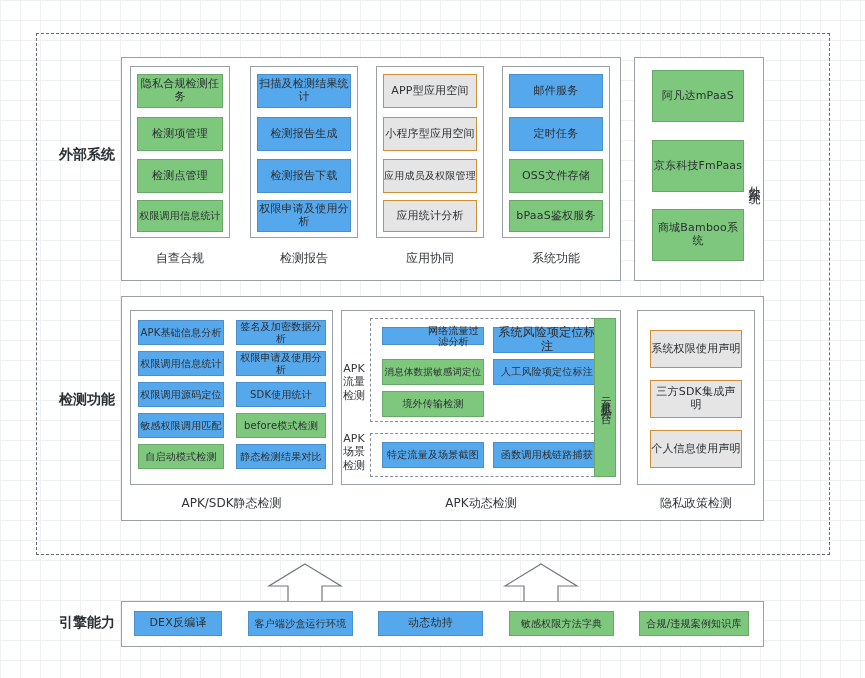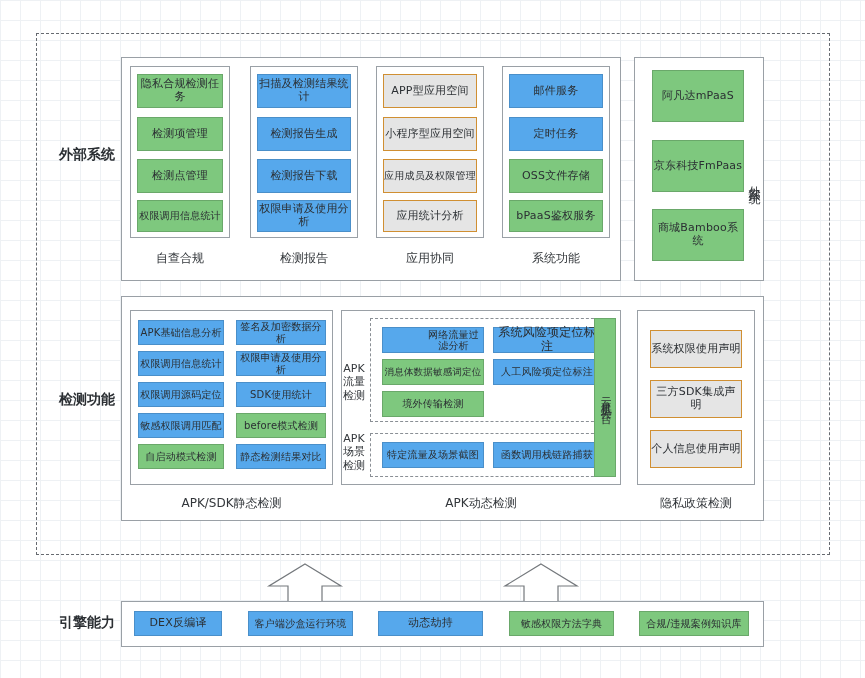--- a/index.html
+++ b/index.html
@@ -165,21 +165,21 @@
 <div class="abs chip blue" style="left:236px; top:382px; width:90px; height:25px; font-size:10px;">SDK使用统计</div>
 <div class="abs chip green" style="left:236px; top:413px; width:90px; height:25px; font-size:10px;">before模式检测</div>
 <div class="abs chip blue" style="left:236px; top:444px; width:90px; height:25px; font-size:10px;">静态检测结果对比</div>
 
 <div class="abs label group-cap" style="left:130px; top:494px; width:203px; height:18px;">APK/SDK静态检测</div>
 
 <div class="abs inner-box" style="left:341px; top:310px; width:280px; height:175px;"></div>
 
 <div class="abs label side-cap" style="left:340px; top:355px; width:28px; height:54px; flex-direction:column; line-height:1.2;">APK流量检测</div>
 <div class="abs dashed-inner" style="left:370px; top:318px; width:244px; height:104px;"></div>
-<div class="abs chip blue" style="left:382px; top:327px; width:102px; height:26px; font-size:10px;padding-left:41px;">网络流量过滤分析</div>
+<div class="abs chip blue" style="left:382px; top:327px; width:102px; height:18px; font-size:10px;padding-left:41px;">网络流量过滤分析</div>
 <div class="abs chip blue" style="left:493px; top:327px; width:108px; height:26px; font-size:12px;">系统风险项定位标注</div>
 <div class="abs chip green" style="left:382px; top:359px; width:102px; height:26px; font-size:9.5px;text-align:right;">消息体数据敏感词定位</div>
 <div class="abs chip blue" style="left:493px; top:359px; width:108px; height:26px; font-size:10px;">人工风险项定位标注</div>
 <div class="abs chip green" style="left:382px; top:391px; width:102px; height:26px; font-size:10px;">境外传输检测</div>
 
 <div class="abs label side-cap" style="left:340px; top:425px; width:28px; height:54px; flex-direction:column; line-height:1.2;">APK场景检测</div>
 <div class="abs dashed-inner" style="left:370px; top:433px; width:244px; height:44px;"></div>
 <div class="abs chip blue" style="left:382px; top:442px; width:102px; height:26px; font-size:10px;">特定流量及场景截图</div>
 <div class="abs chip blue" style="left:493px; top:442px; width:108px; height:26px; font-size:10px;">函数调用栈链路捕获</div>
 

